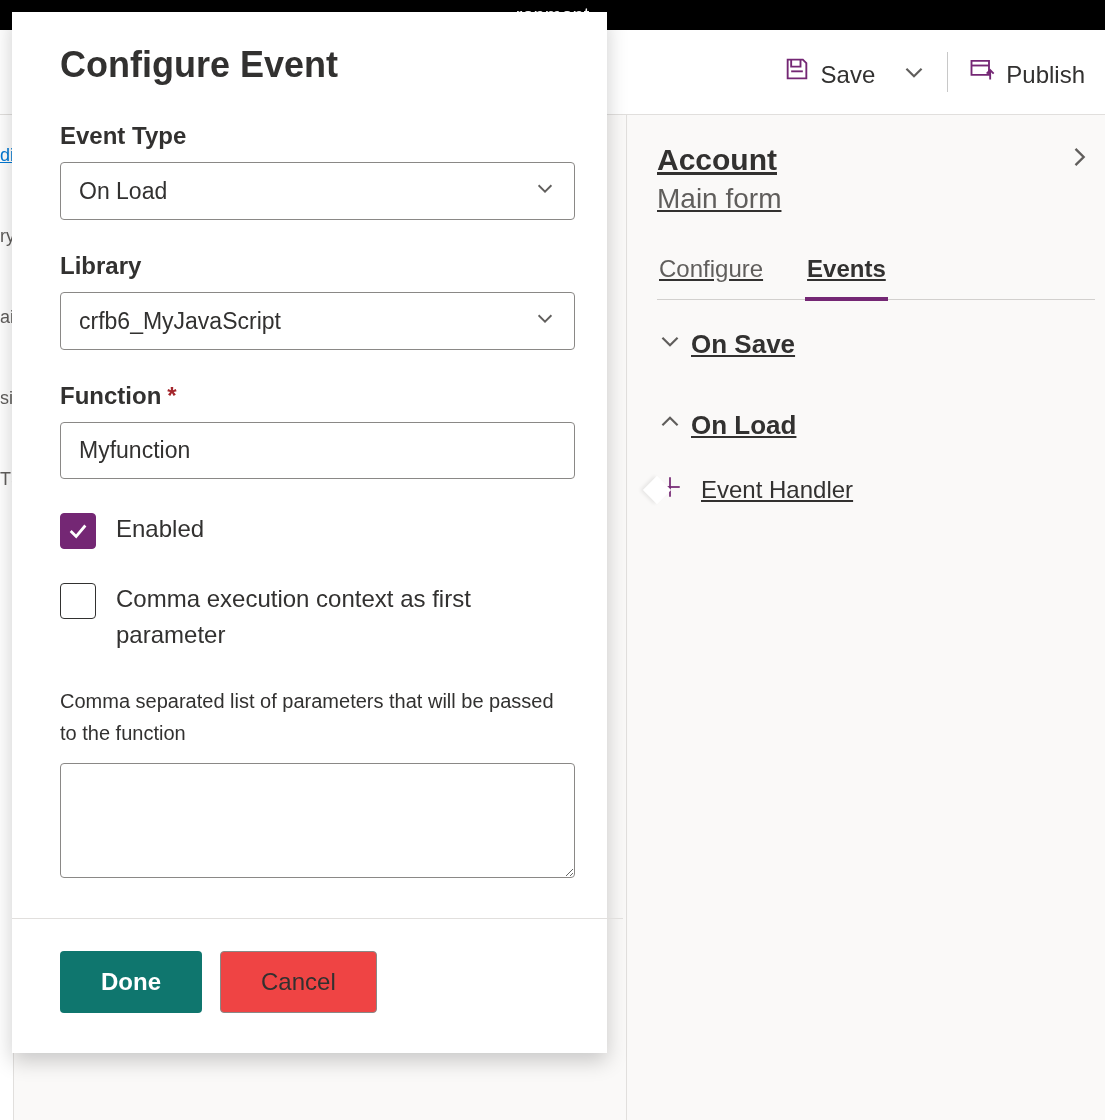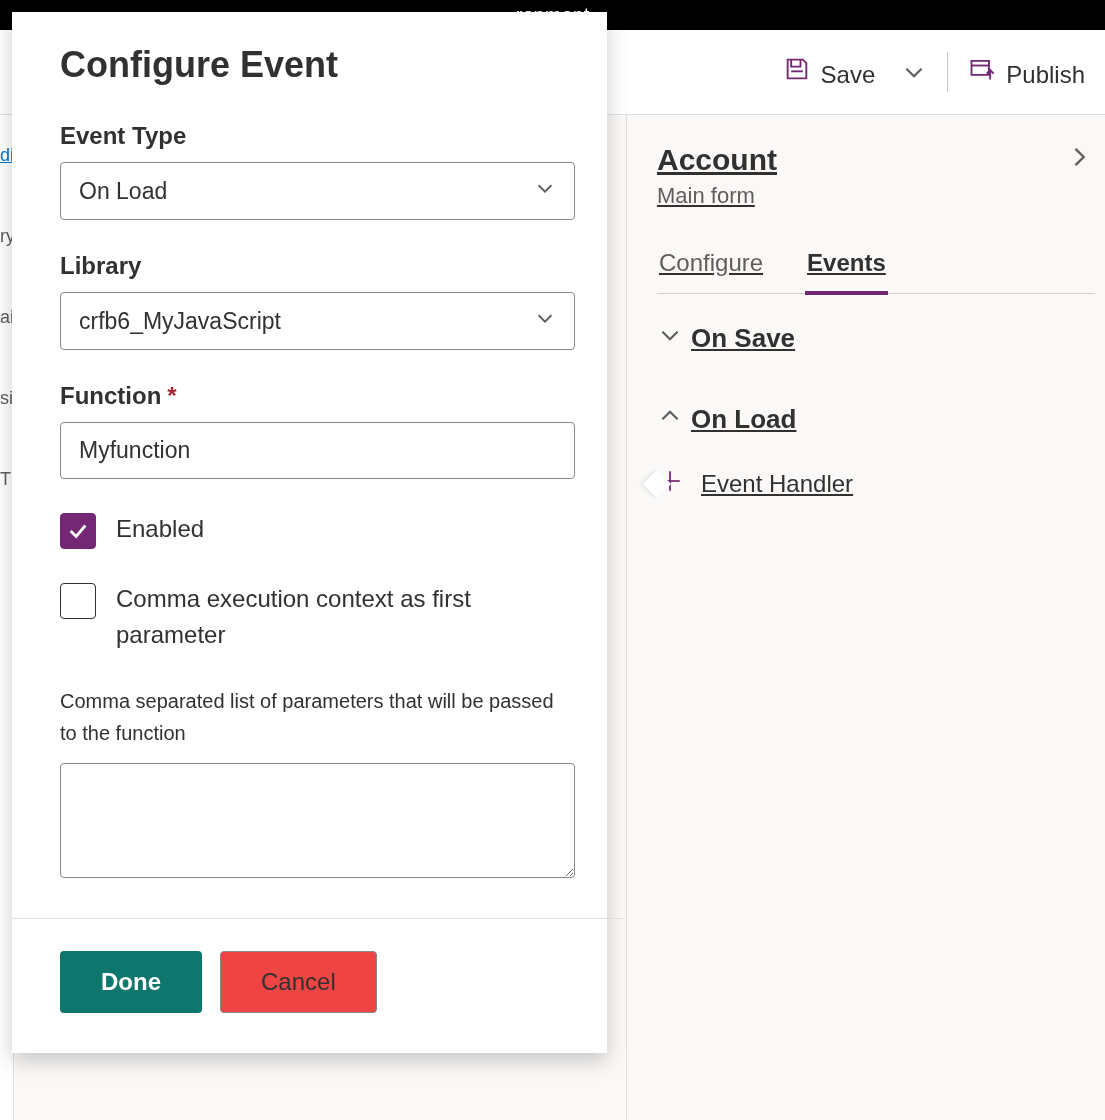--- a/index.html
+++ b/index.html
@@ -64,21 +64,21 @@
       border-right: 1px solid #e1dfdd;
     }
     .right-panel {
       width: 478px;
       background: #faf9f8;
       padding: 28px 10px 0 30px;
       position: relative;
       text-decoration: underline;
     }
     .panel-title { font-size: 30px; font-weight: 600; }
-    .panel-sub { font-size: 22px; color: #605e5c; margin-top: 6px; }
+    .panel-sub { font-size: 28px; color: #605e5c; margin-top: 6px; }
     .toggle-right {
       position: absolute;
       top: 28px;
       right: 12px;
       cursor: pointer;
     }
     .toggle-right svg { width: 28px; height: 28px; }
     .tab-row {
       display: flex;
       gap: 40px;

